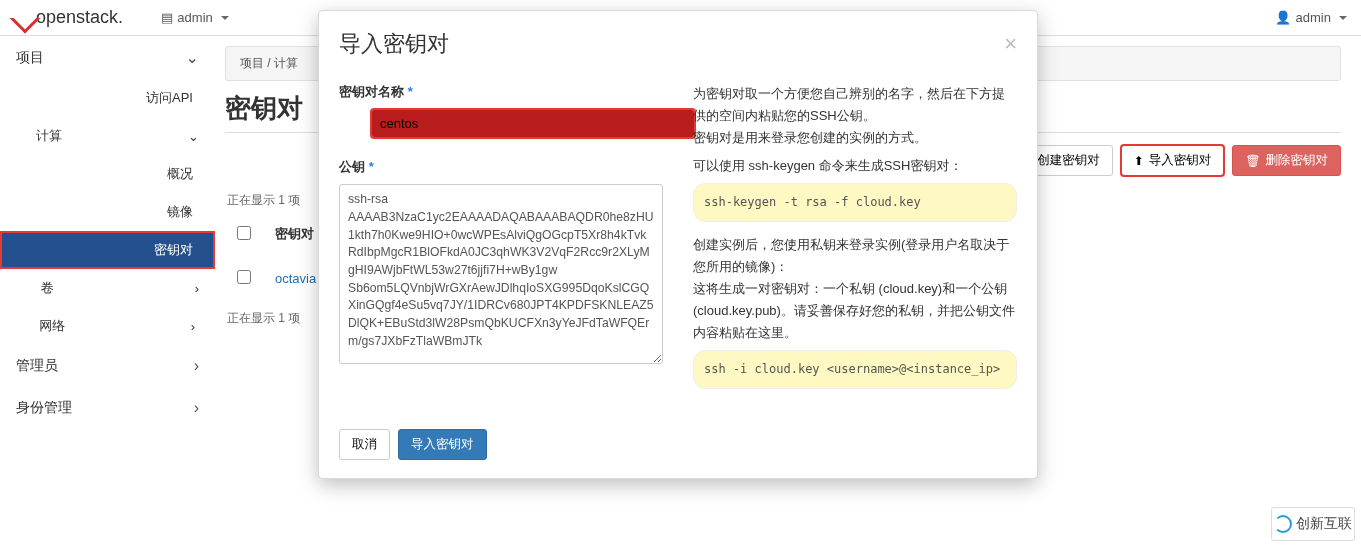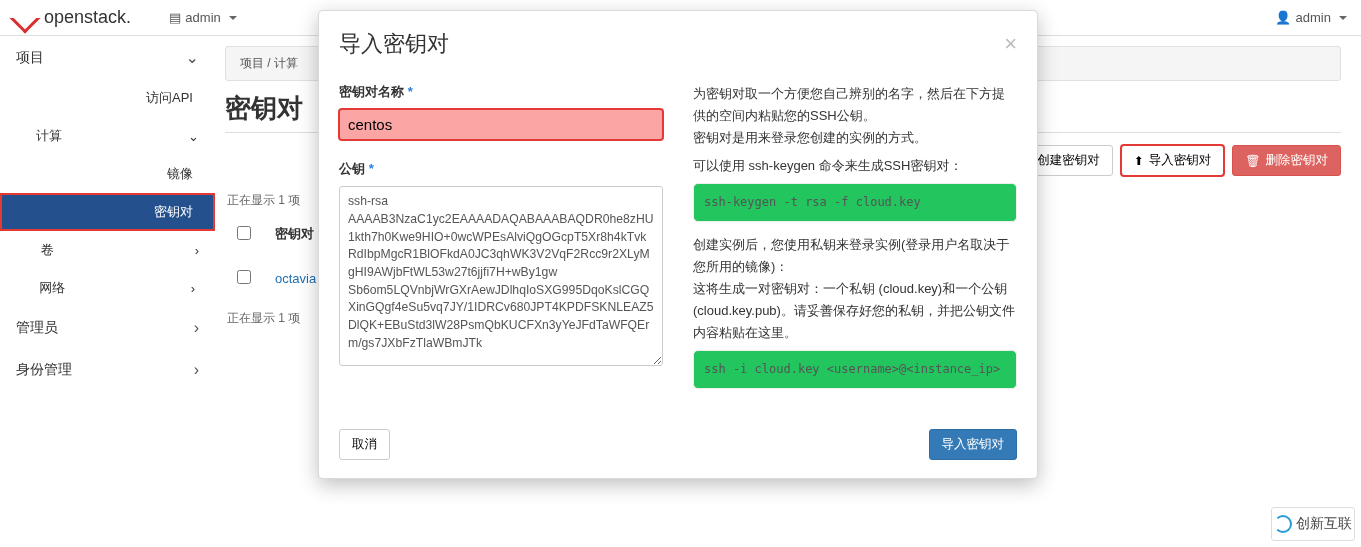--- a/index.html
+++ b/index.html
@@ -15,21 +15,21 @@
 }
 
 .topbar {
   height: 36px;
   border-bottom: 1px solid #ddd;
   display: flex;
   align-items: center;
   padding: 0 14px;
   font-size: 13px;
 }
-.brand { display:flex; align-items:center; gap:8px; font-size:18px; color:#333; }
+.brand { display:flex; align-items:center; gap:0; font-size:18px; color:#333; }
 .brand-logo {
   width: 22px; height: 22px;
   border: 3px solid #d92f2f;
   border-right-color: transparent;
   border-top-color: transparent;
   transform: rotate(-45deg);
 }
 .topbar .proj-selector {
   margin-left: 30px;
   display:flex; align-items:center; gap:4px;
@@ -114,38 +114,39 @@
 .modal-close { font-size:22px; color:#bbb; cursor:pointer; }
 .modal-body { padding: 4px 20px 18px; display:flex; gap: 30px; }
 .modal-col { flex:1; font-size:13px; line-height:1.7; color:#333; }
 .form-label { display:block; margin: 4px 0 6px; font-weight:600; font-size:13px; }
 .req-star { color:#2a7de1; }
 .input {
   width:100%; padding:6px 8px; font-size:13px;
   border:1px solid #ccc; border-radius:3px;
 }
 .input.name-field {
-  background:#fca5a5;
+  background:#b91c1c;
   outline:2px solid #e53935;
   outline-offset:-1px;
-  font-size:15px;
+  font-size:13px;
+  margin-left:32px;
 }
 .textarea {
   width:100%; height:180px; resize:vertical;
   border:1px solid #ccc; border-radius:3px;
   padding:6px 8px; font-size:12.2px; font-family:inherit;
   color:#555; line-height:1.45;
   overflow-y:scroll;
 }
 .code-block {
-  background:#22c55e;border:1px solid #eee;border-radius:5px;
+  background:#fef9c3;border:1px solid #eee;border-radius:12px;
   padding:8px 10px;font-family:Menlo,Consolas,monospace;font-size:12px;
   color:#555; margin:6px 0 12px;
 }
-.modal-ft { padding: 10px 20px 18px; display:flex; justify-content:space-between; gap:8px; }
+.modal-ft { padding: 10px 20px 18px; display:flex; justify-content:flex-start; gap:8px; }
 
 
 .badge-logo {
   position:absolute; right:6px; bottom:6px;
   width:84px; height:34px;
   border:1px solid #ddd; border-radius:3px;
   display:flex; align-items:center; justify-content:center;
   font-size:14px; color:#444; background:#fff;
 }
 .badge-logo .swirl {
@@ -179,20 +180,23 @@
     <div class="panel-hdr">
       <span>项目</span>
       <span class="chev">⌄</span>
     </div>
     <div class="sub-item leaf">
       <span>访问API</span>
     </div>
     <div class="row-split" style="padding:10px 0;">
       <span class="lbl" style="margin-left:auto;margin-right:90px;">计算</span>
       <span class="chev">⌄</span>
+    </div>
+    <div class="sub-item leaf">
+      <span>概况</span>
     </div>
     <div class="sub-item leaf">
       <span>镜像</span>
     </div>
     <div class="sub-item leaf active hl-red">
       <span>密钥对</span>
     </div>
     <div class="row-split" style="padding:10px 0;">
       <span class="lbl" style="margin-left:auto;margin-right:100px;">卷</span>
       <span class="chev">›</span>

